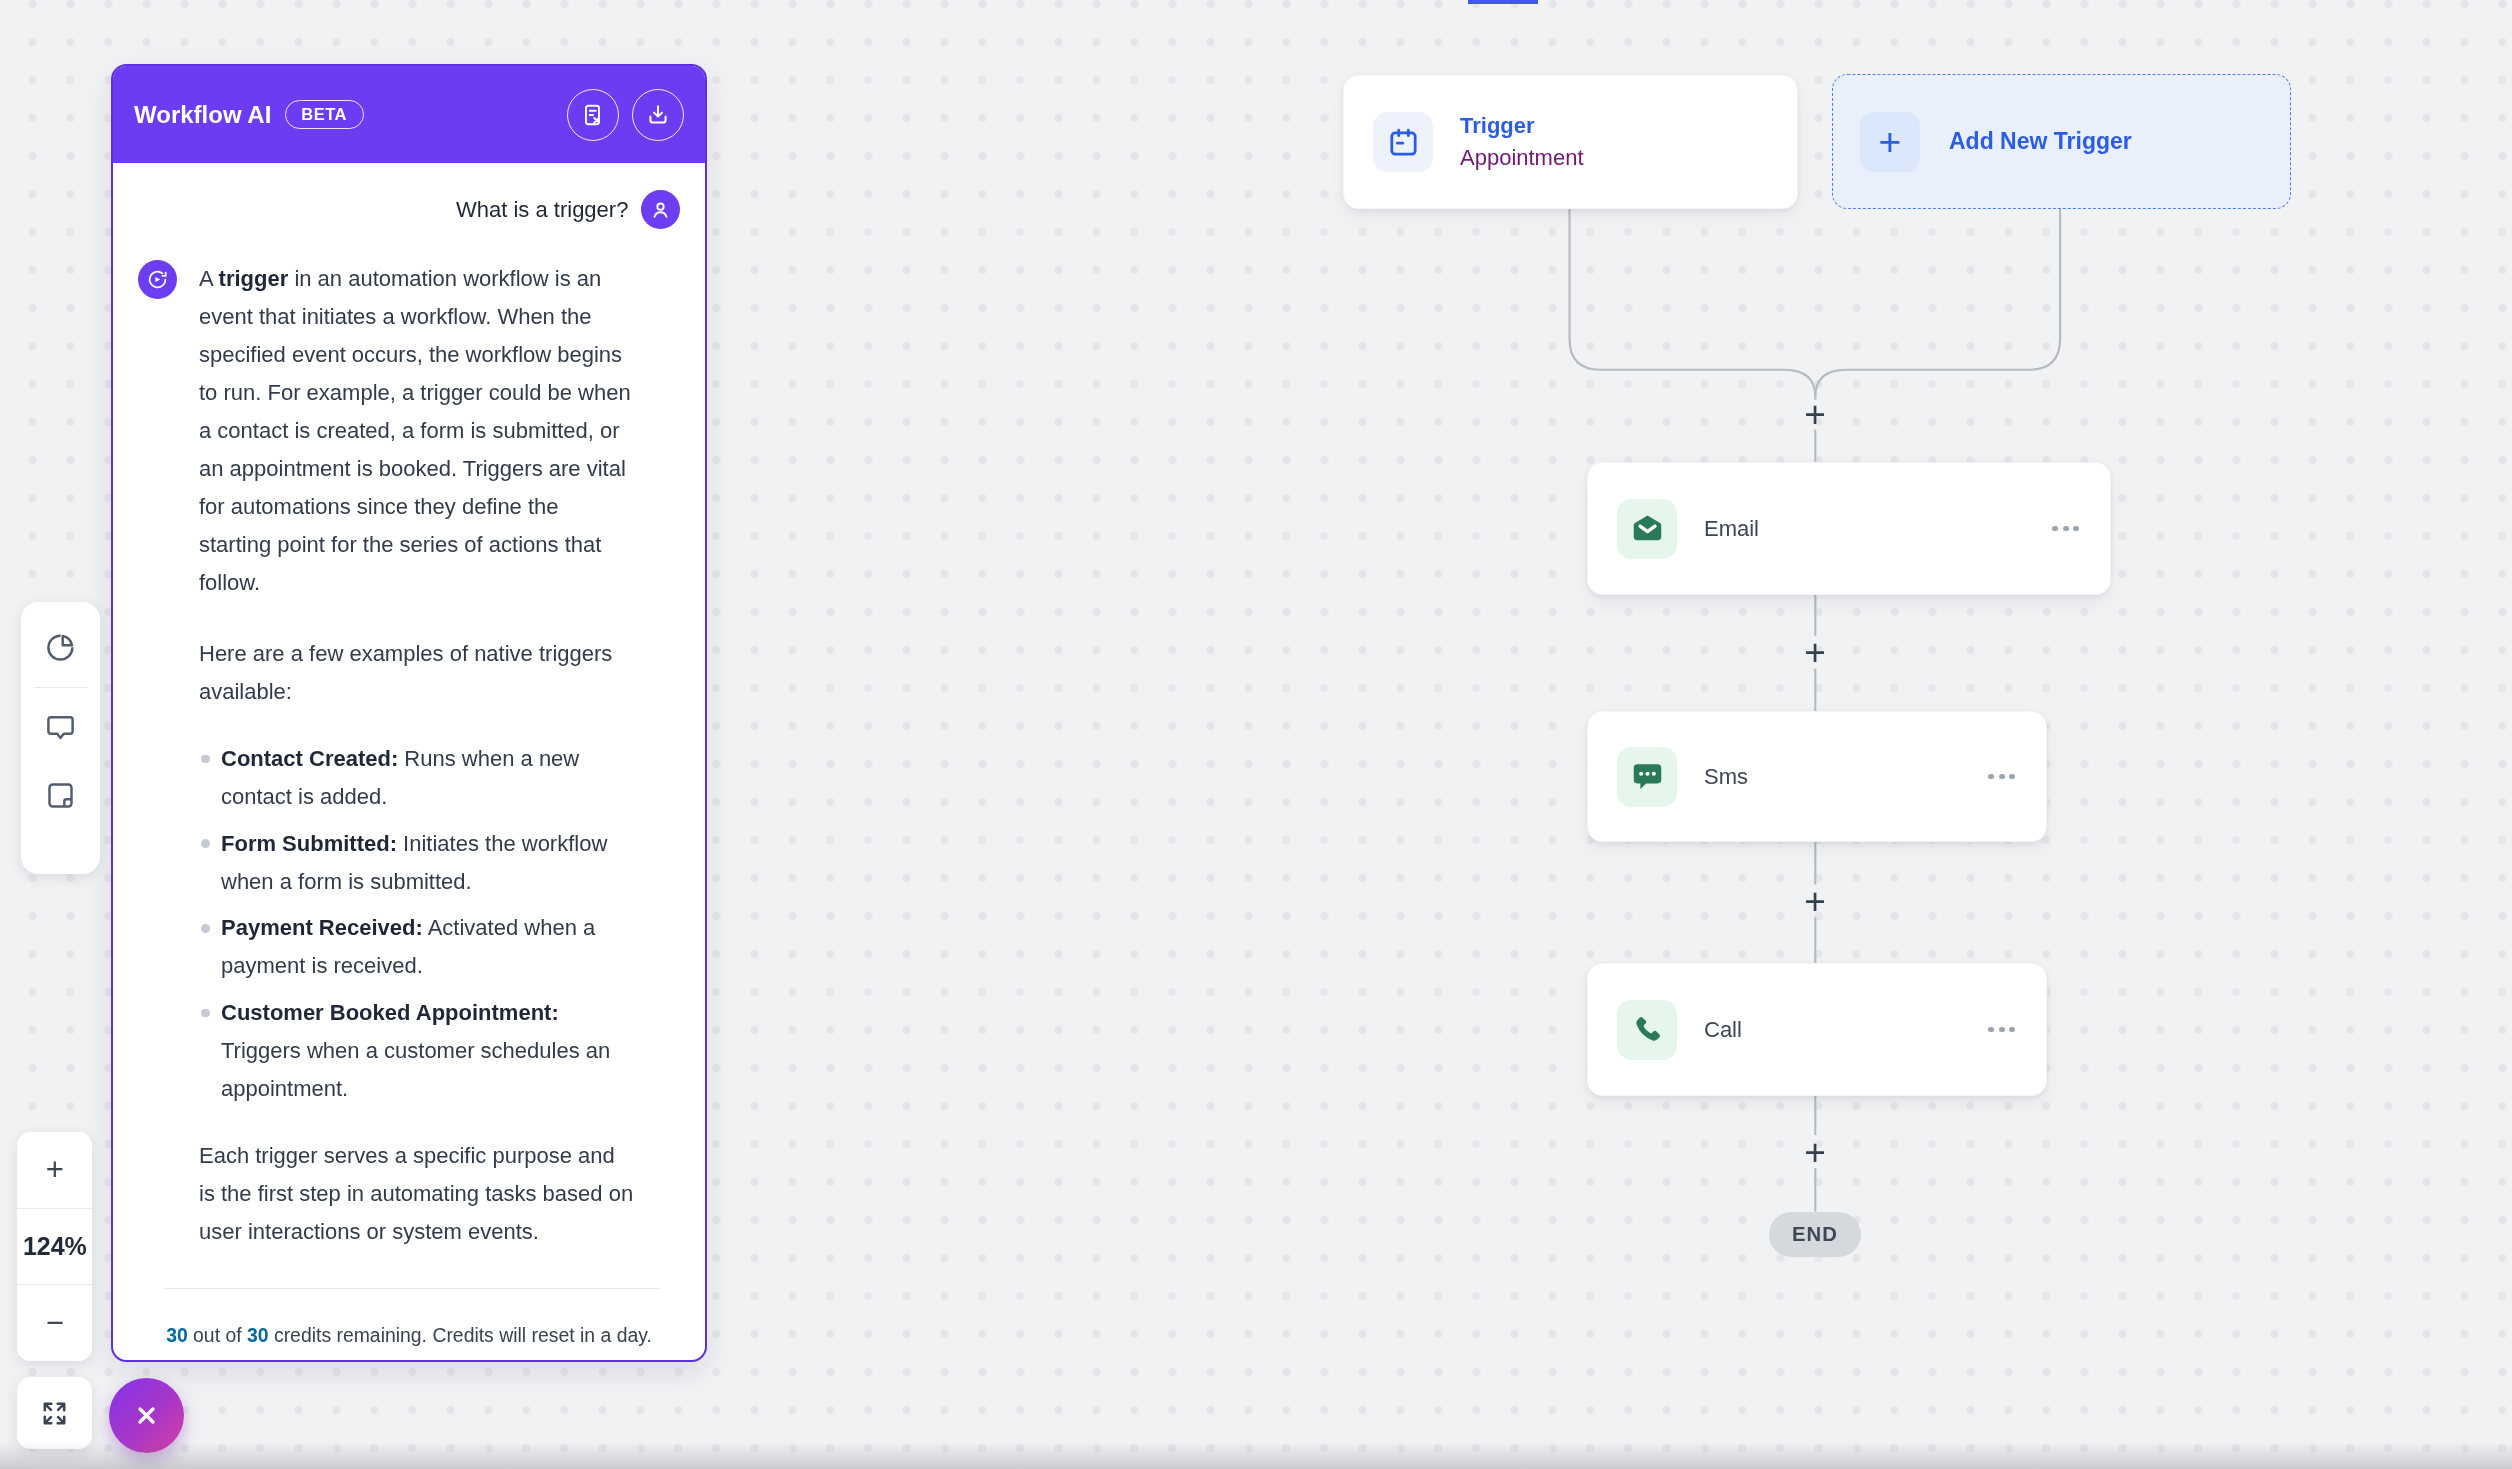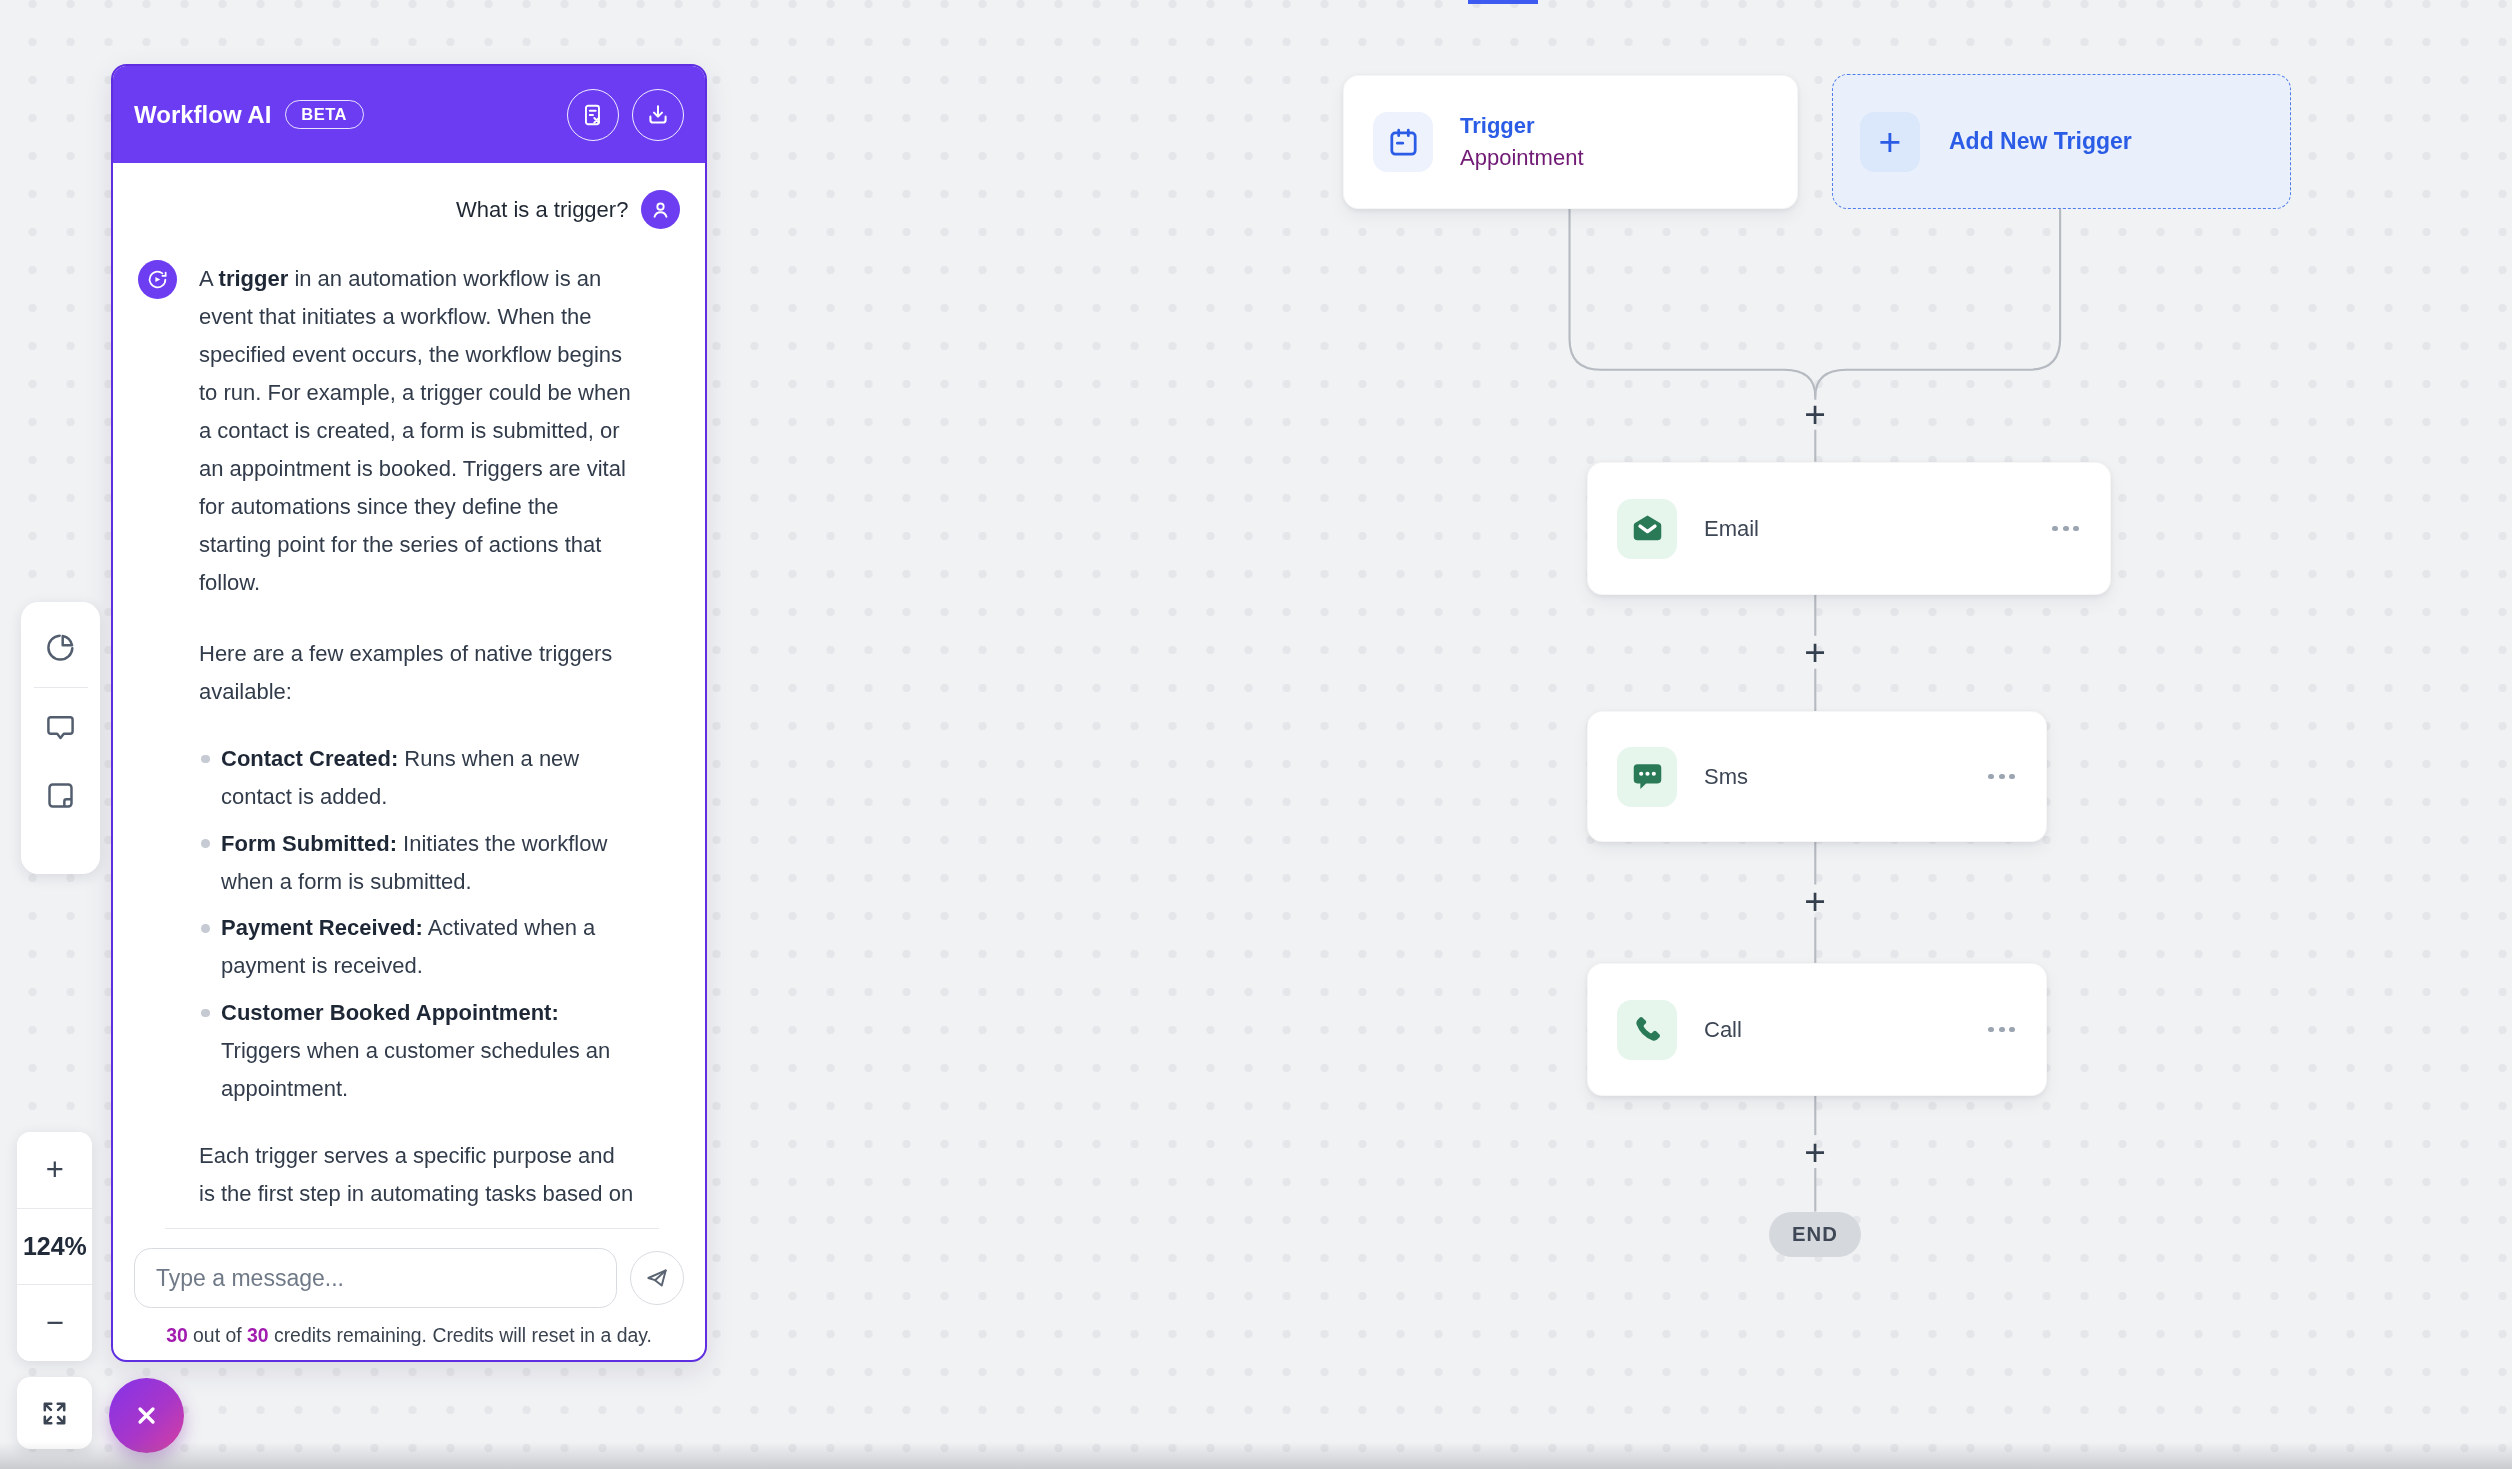--- a/index.html
+++ b/index.html
@@ -49,21 +49,21 @@
 
   .chat-footer { flex:0 0 auto; padding:19.4px 21px 13.5px 21px; }
   .input-row { display:flex; align-items:center; gap:13.5px; }
   .msg-input { flex:1; height:60px; border:1.5px solid #d8dbe0; border-radius:17.4px;
     padding:0 21px; font-size:23px; color:#27303f; font-family:inherit; outline:none; background:#fff; }
   .msg-input::placeholder { color:#6f7987; }
   .send-btn { width:54px; height:54px; border-radius:50%; border:1.5px solid #d8dbe0; background:#fff;
     display:flex; align-items:center; justify-content:center; color:#5b6472; cursor:pointer; }
   .send-btn svg { width:26px; height:26px; }
   .credits { margin-top:15.5px; text-align:center; font-size:19.4px; color:#39424f; }
-  .credits b { color:#a21caf; }
+  .credits b { color:#0369a1; }
 
   
   .side-card { position:absolute; left:21px; top:602px; width:79px; height:272px; background:#fff;
     border-radius:17.4px; box-shadow:0 3.9px 13.5px rgba(25,32,45,.10); display:flex; flex-direction:column;
     align-items:center; padding:29px 0; color:#525e6e; }
   .side-card svg { width:33px; height:33px; }
   .side-divider { width:54px; height:1px; background:#e6e8ec; margin:23px 0; }
   .side-icon { cursor:pointer; display:flex; }
   .side-icon + .side-icon { margin-top:35px; }
 
@@ -264,31 +264,20 @@
           </ul>
           <p>Each trigger serves a specific purpose and is the first step in automating tasks based on user interactions or system events.</p>
 
         </div>
       </div>
     </div>
 
     <div class="divider"></div>
 
     <div class="chat-footer">
-      <div class="input-row">
-        <input class="msg-input" type="text" placeholder="Type a message..." style="">
-        <button class="send-btn">
-          <span style="display:flex;">
-            <svg viewBox="0 0 24 24" fill="none" stroke="currentColor" stroke-width="1.8" stroke-linecap="round" stroke-linejoin="round" width="26" height="26">
-              <path d="M4 12 20 5l-3.6 14L10.2 14 4 12z"></path>
-              <path d="M10.2 14 20 5"></path>
-            </svg>
-          </span>
-        </button>
-      </div>
       <div class="credits"><b>30</b><span> out of </span><b>30</b><span> credits remaining. Credits will reset in a day.</span></div>
     </div>
   </div>
 
   <div class="side-card">
     <span class="side-icon">
       <svg viewBox="0 0 24 24" fill="none" stroke="currentColor" stroke-width="1.8" stroke-linecap="round">
         <path d="M20.6 12.6A8.7 8.7 0 1 1 11.4 3.4"></path>
         <path d="M13.6 3.6a8.7 8.7 0 0 1 6.8 6.8h-6.8V3.6z" stroke-linejoin="round"></path>
       </svg>

